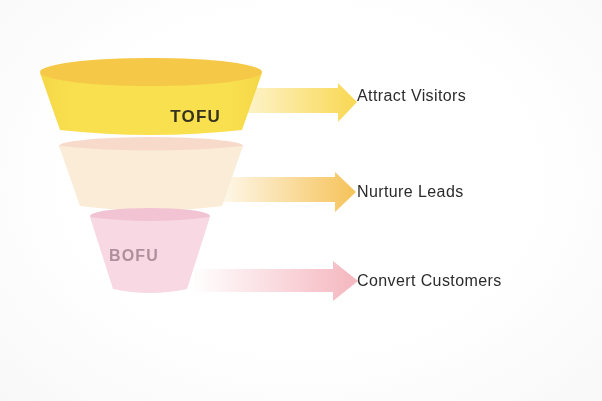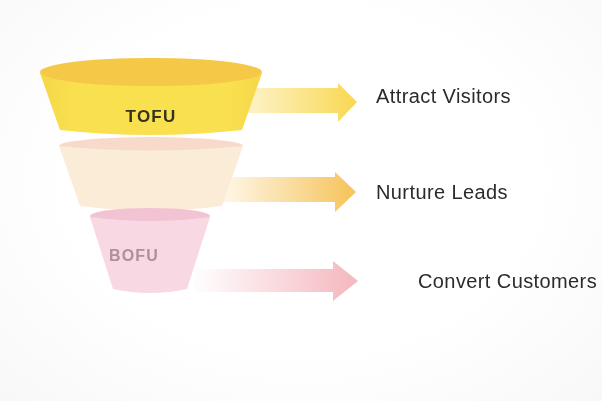--- a/index.html
+++ b/index.html
@@ -16,38 +16,38 @@
   .tier-label {
     position: absolute;
     width: 140px;
     text-align: center;
     font-weight: 700;
     letter-spacing: 1.2px;
     font-size: 16px;
     line-height: 20px;
     user-select: none;
   }
-  .tier-label.tofu { left: 81px; top: 107px; color: #35331f; font-size: 17px; }
+  .tier-label.tofu { left: 81px; top: 107px; color: #35331f; font-size: 17px; text-align: right; }
   .tier-label.mofu { left: 81px; top: 169px; color: #b4a99c; }
   .tier-label.bofu { left: 64px; top: 246px; color: #b08f9c; }
 
   .stage-label {
     position: absolute;
-    left: 376px;
-    font-size: 20px;
+    left: 357px;
+    font-size: 16px;
     line-height: 24px;
     letter-spacing: 0.4px;
     font-weight: 500;
     color: #2b2b2b;
     white-space: nowrap;
     user-select: none;
   }
   .stage-label.s1 { top: 84px; }
   .stage-label.s2 { top: 180px; }
-  .stage-label.s3 { top: 269px; margin-left: 42px; }
+  .stage-label.s3 { top: 269px; }
 </style>
 </head>
 <body>
 
 <div class="stage">
 
   <svg width="602" height="401" viewBox="0 0 602 401">
     <defs>
       <linearGradient id="grad-arrow-1" gradientUnits="userSpaceOnUse" x1="205" y1="0" x2="352" y2="0">
         <stop offset="0" stop-opacity="0.05" stop-color="#F9D957"></stop>

